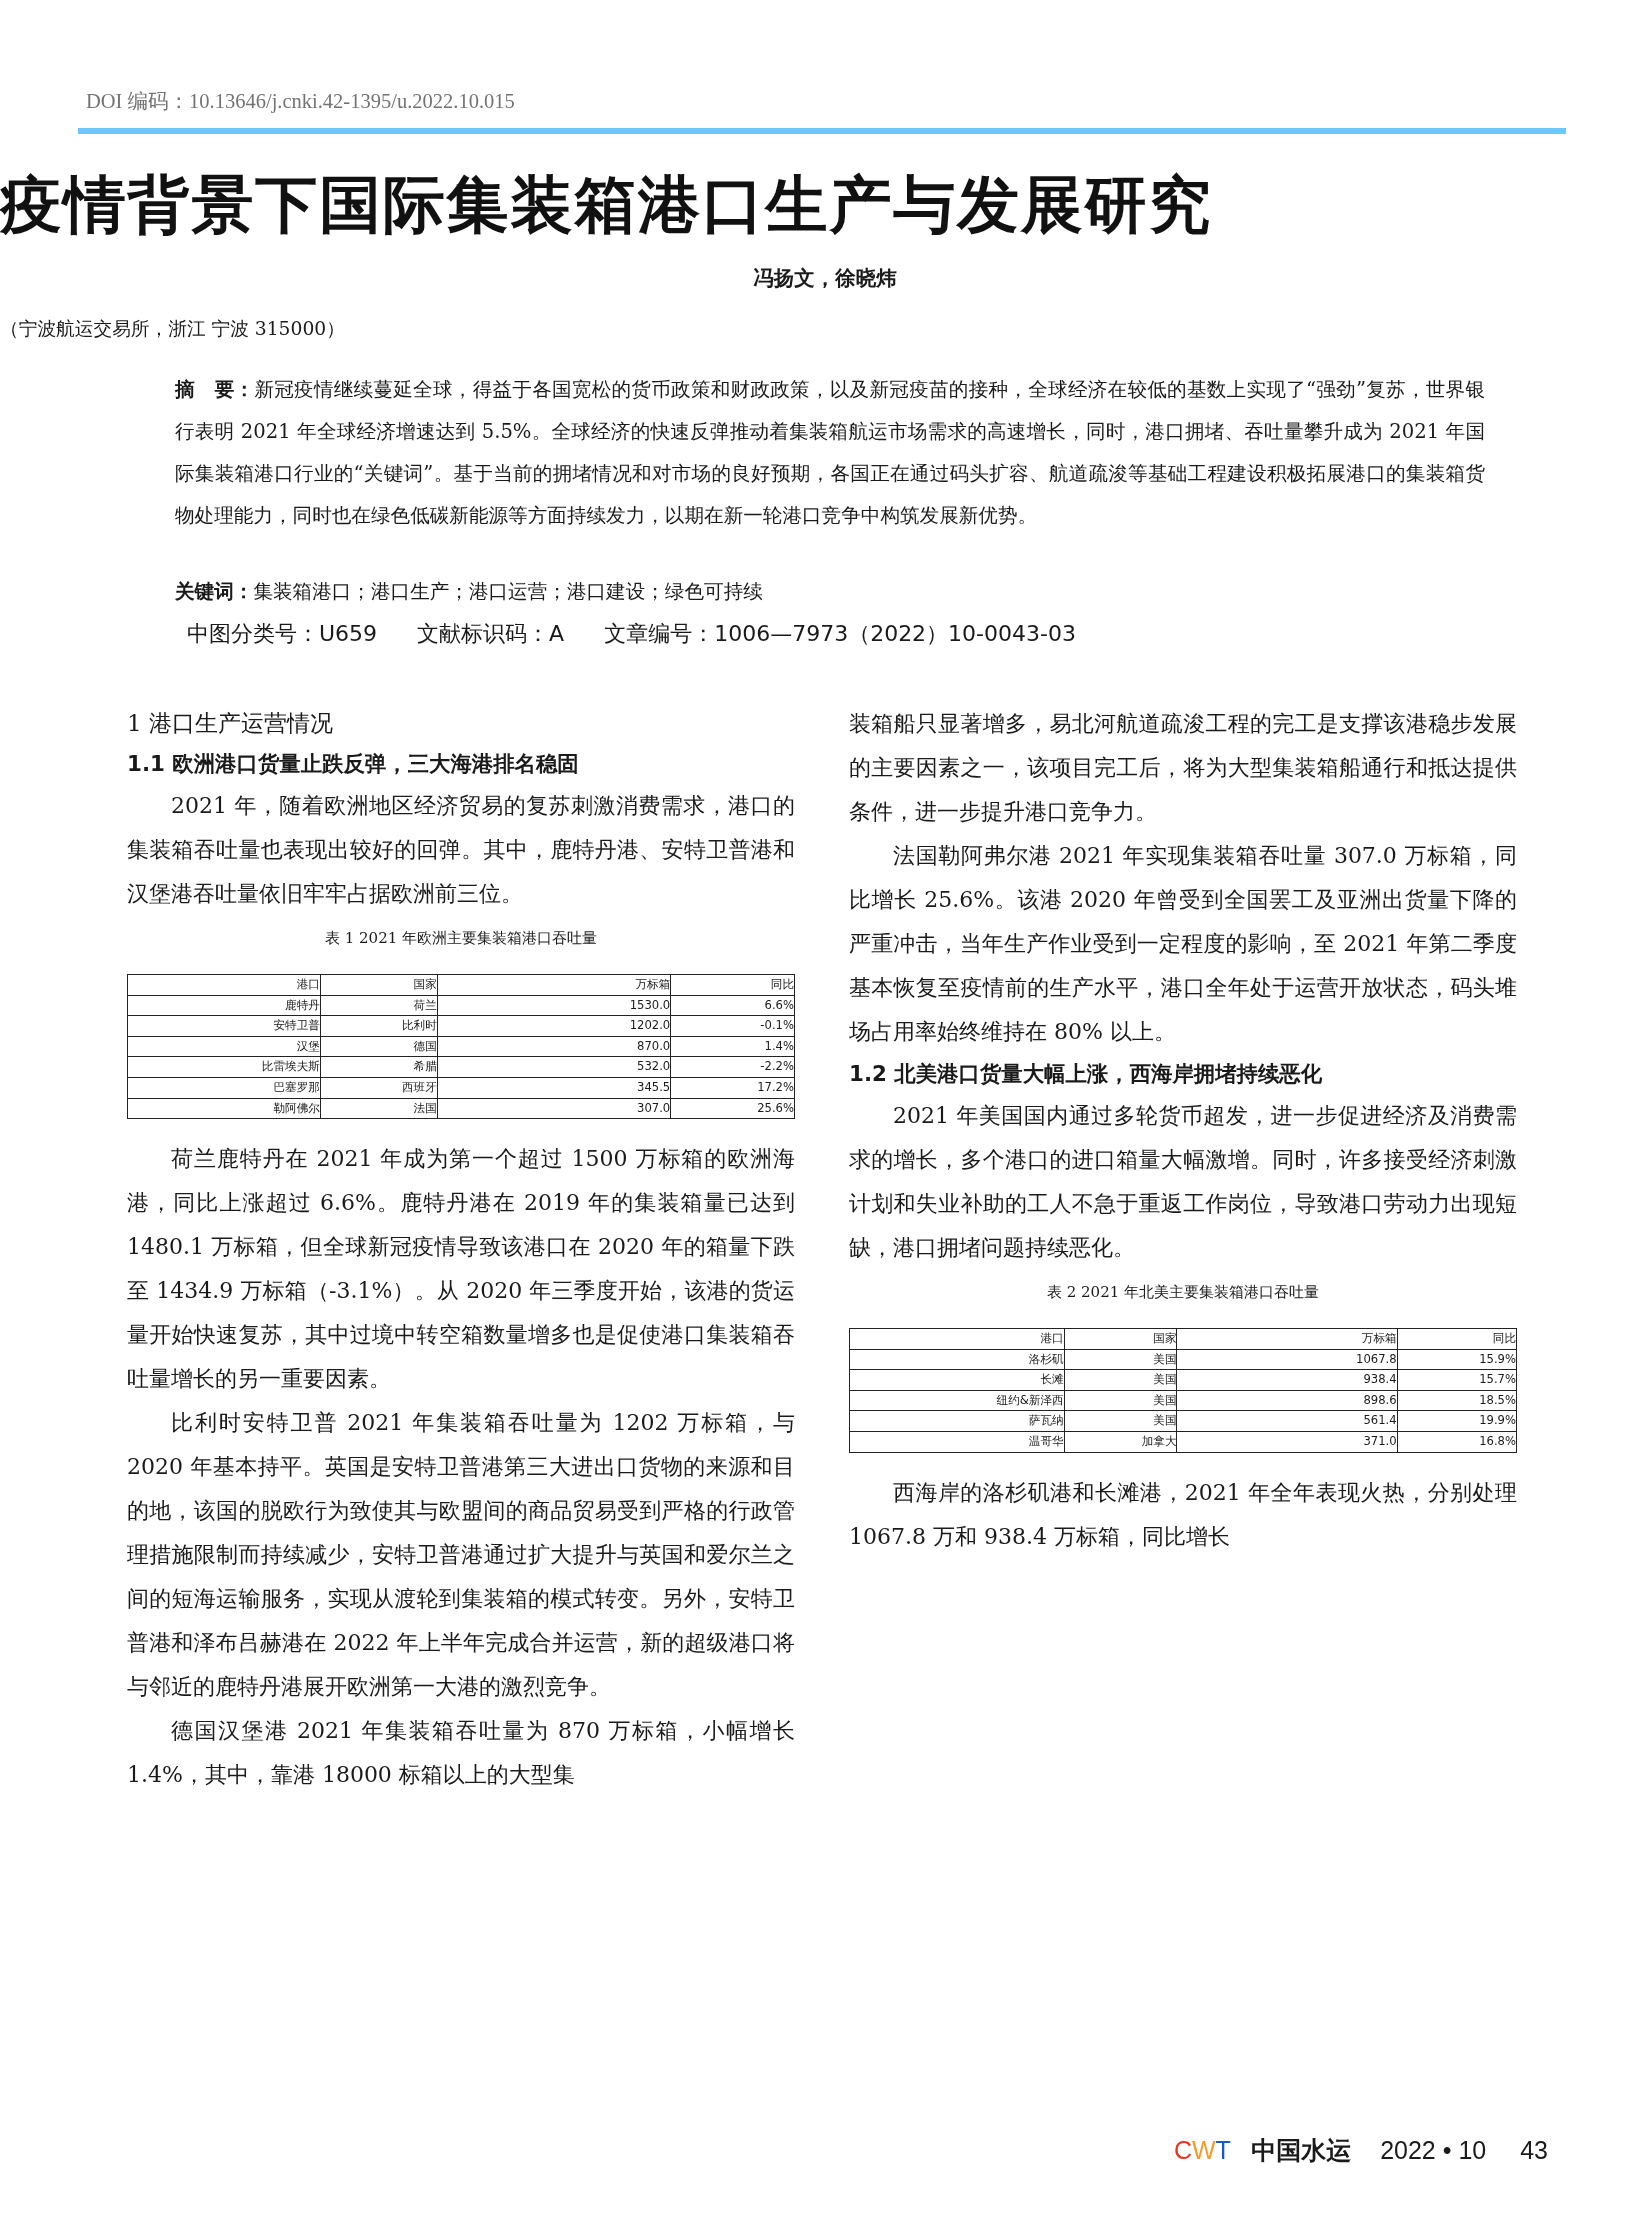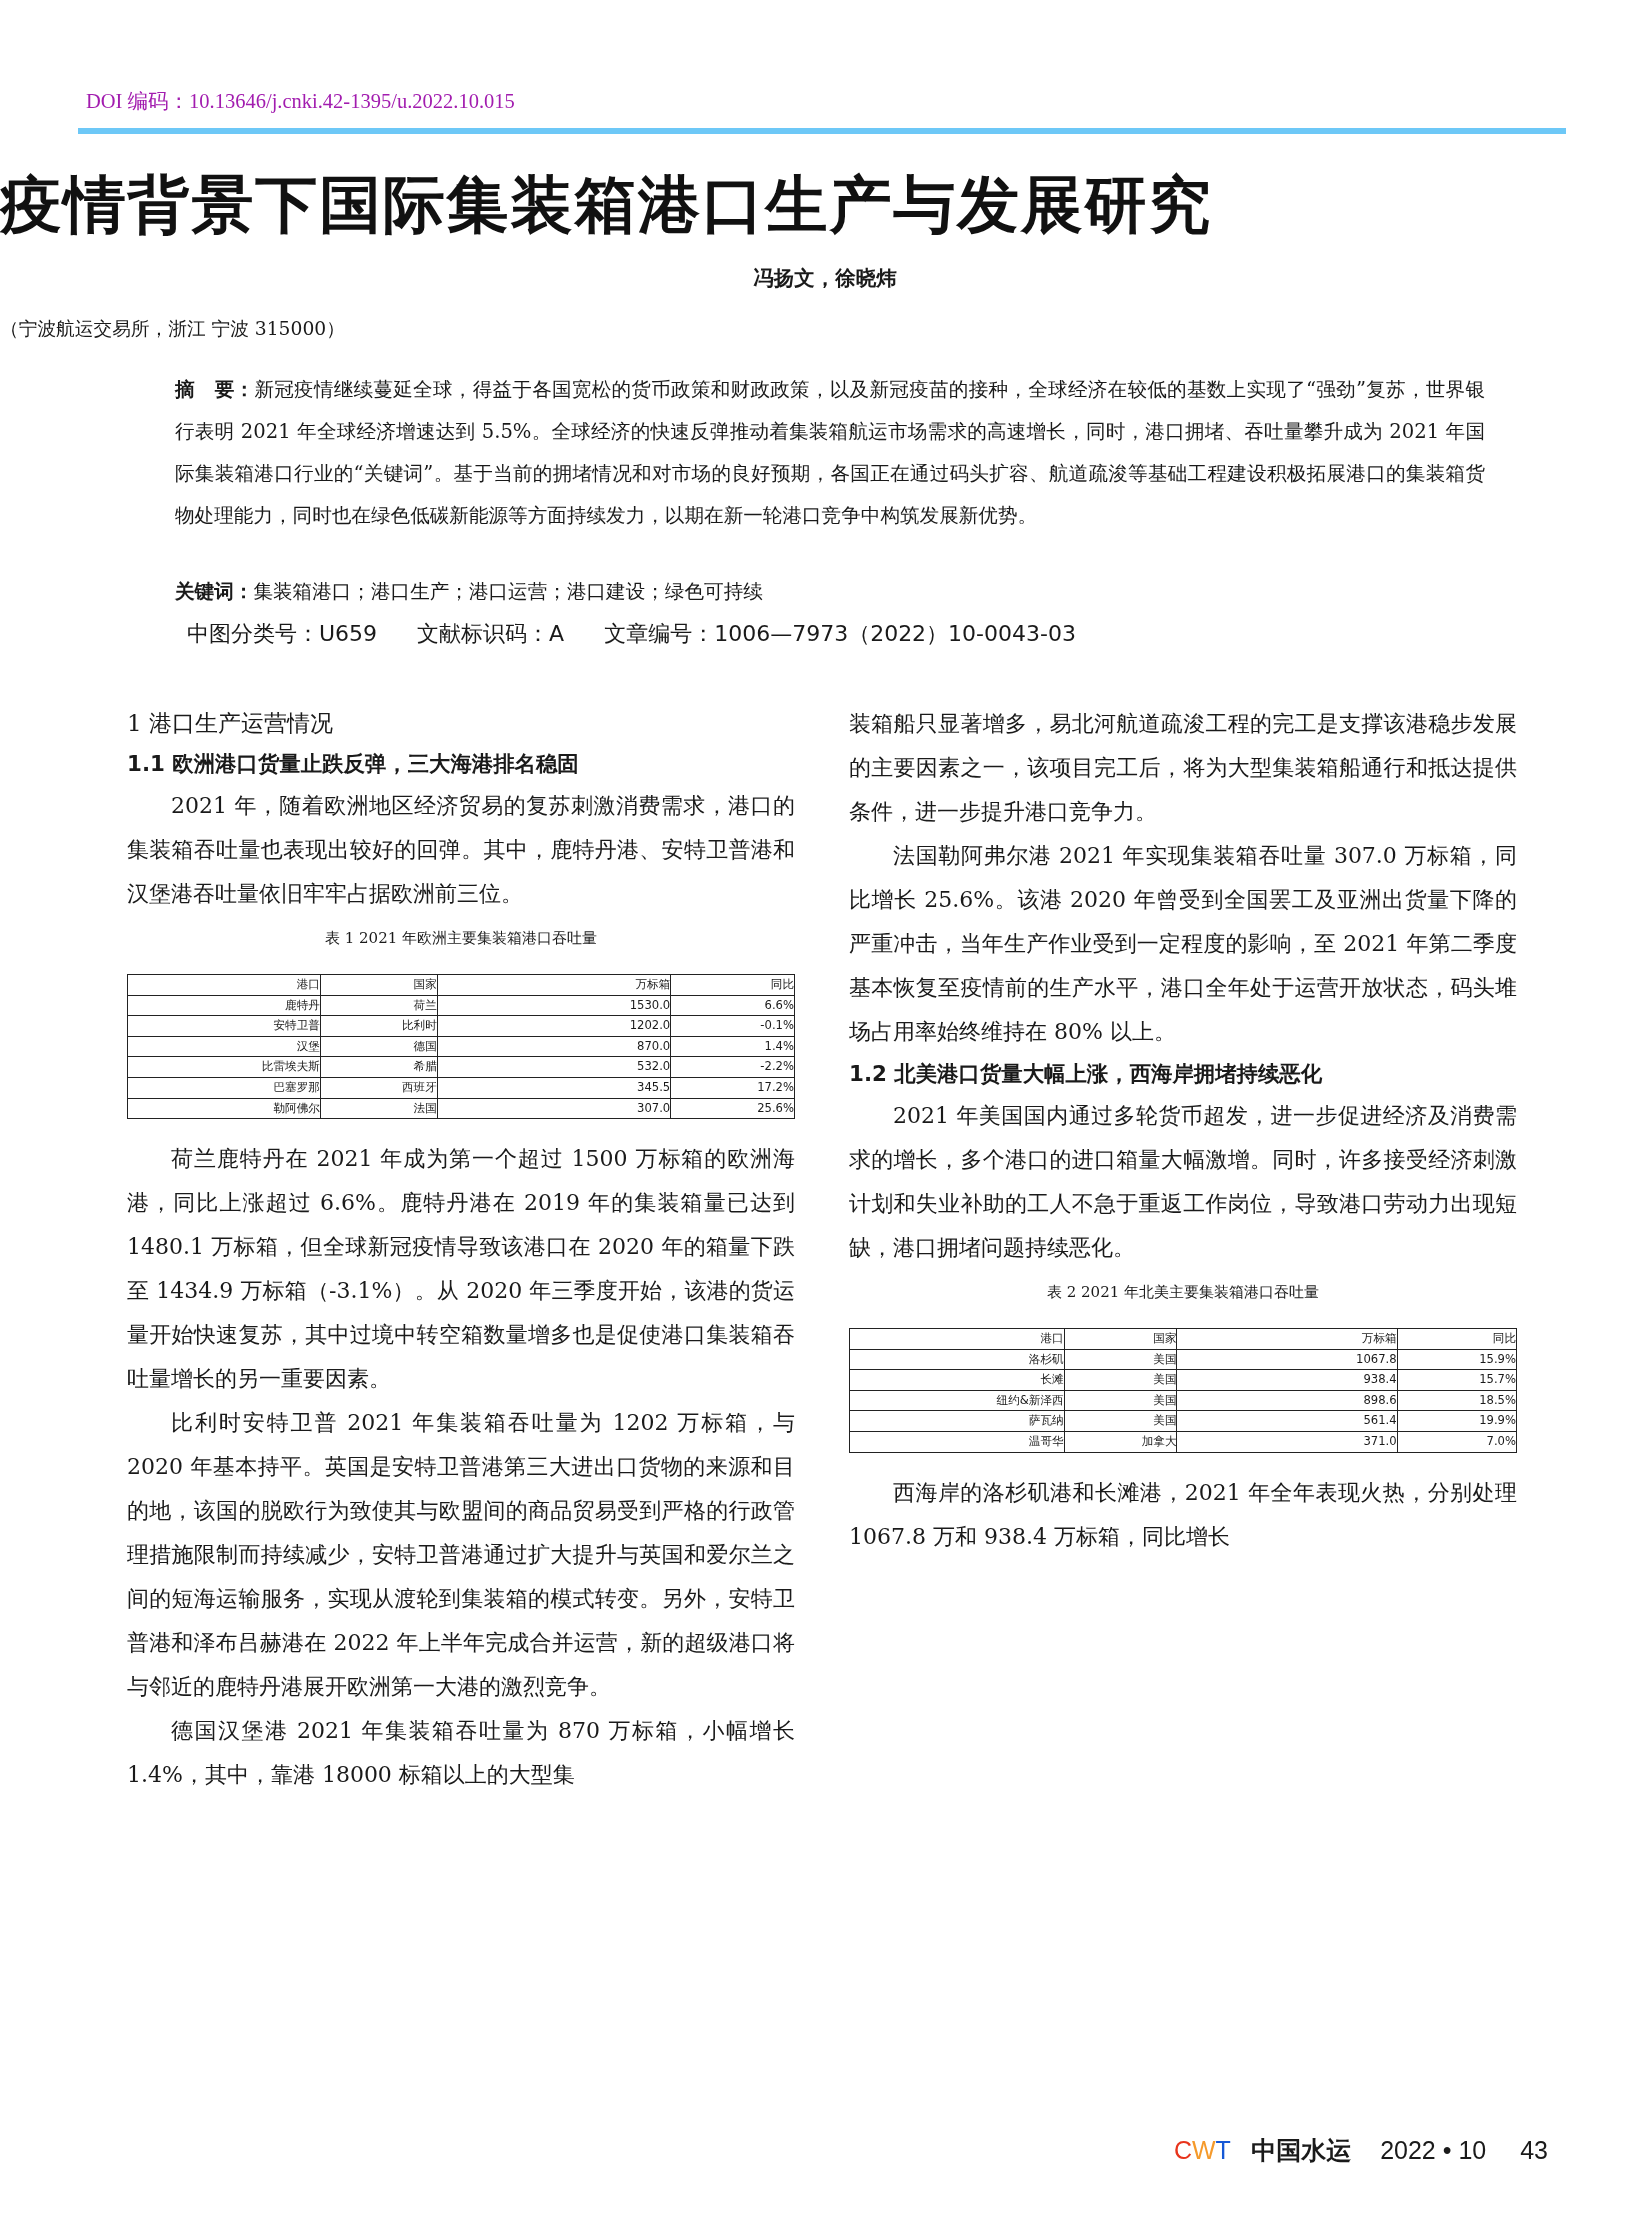--- a/index.html
+++ b/index.html
@@ -2,21 +2,21 @@
 <html style="font-size:7.1px"><head>
 <meta charset="utf-8">
 <style>
   html, body { margin: 0; padding: 0; background: #ffffff; }
   body {
     width: 1650px; height: 2239px; position: relative; overflow: hidden;
     font-family: "DejaVu Serif", "Liberation Serif", serif; color: #1a1a1a;
   }
   .doi {
     position: absolute; left: 86px; top: 87px;
-    font-family: "Liberation Serif", serif; font-size: 20.5px; color: #a21caf;
+    font-family: "Liberation Serif", serif; font-size: 20.5px; color: #737373;
   }
   .top-rule {
     position: absolute; left: 78px; top: 128px; width: 1488px; height: 6.2px;
     background: #6dc8f7;
   }
   .title {
     position: absolute; left: 0; top: 163px; width: 1650px; text-align: left;
     font-family: "DejaVu Serif", serif; font-weight: bold; font-size: 62px;
     letter-spacing: 1.8px; color: #111;
   }
@@ -191,21 +191,21 @@
         <tr>
           <td>萨瓦纳</td>
           <td>美国</td>
           <td>561.4</td>
           <td>19.9%</td>
         </tr>
         <tr>
           <td>温哥华</td>
           <td>加拿大</td>
           <td>371.0</td>
-          <td>7.0%</td>
+          <td>16.8%</td>
         </tr>
       </tbody>
   </table>
   <p>西海岸的洛杉矶港和长滩港，2021 年全年表现火热，分别处理 1067.8 万和 938.4 万标箱，同比增长</p>
 </div>
 
 <div class="footer">
   <span class="cwt-c">C</span><span class="cwt-w">W</span><span class="cwt-t">T</span>
   <span class="brand">中国水运</span>
   <span class="issue">2022 • 10</span>

